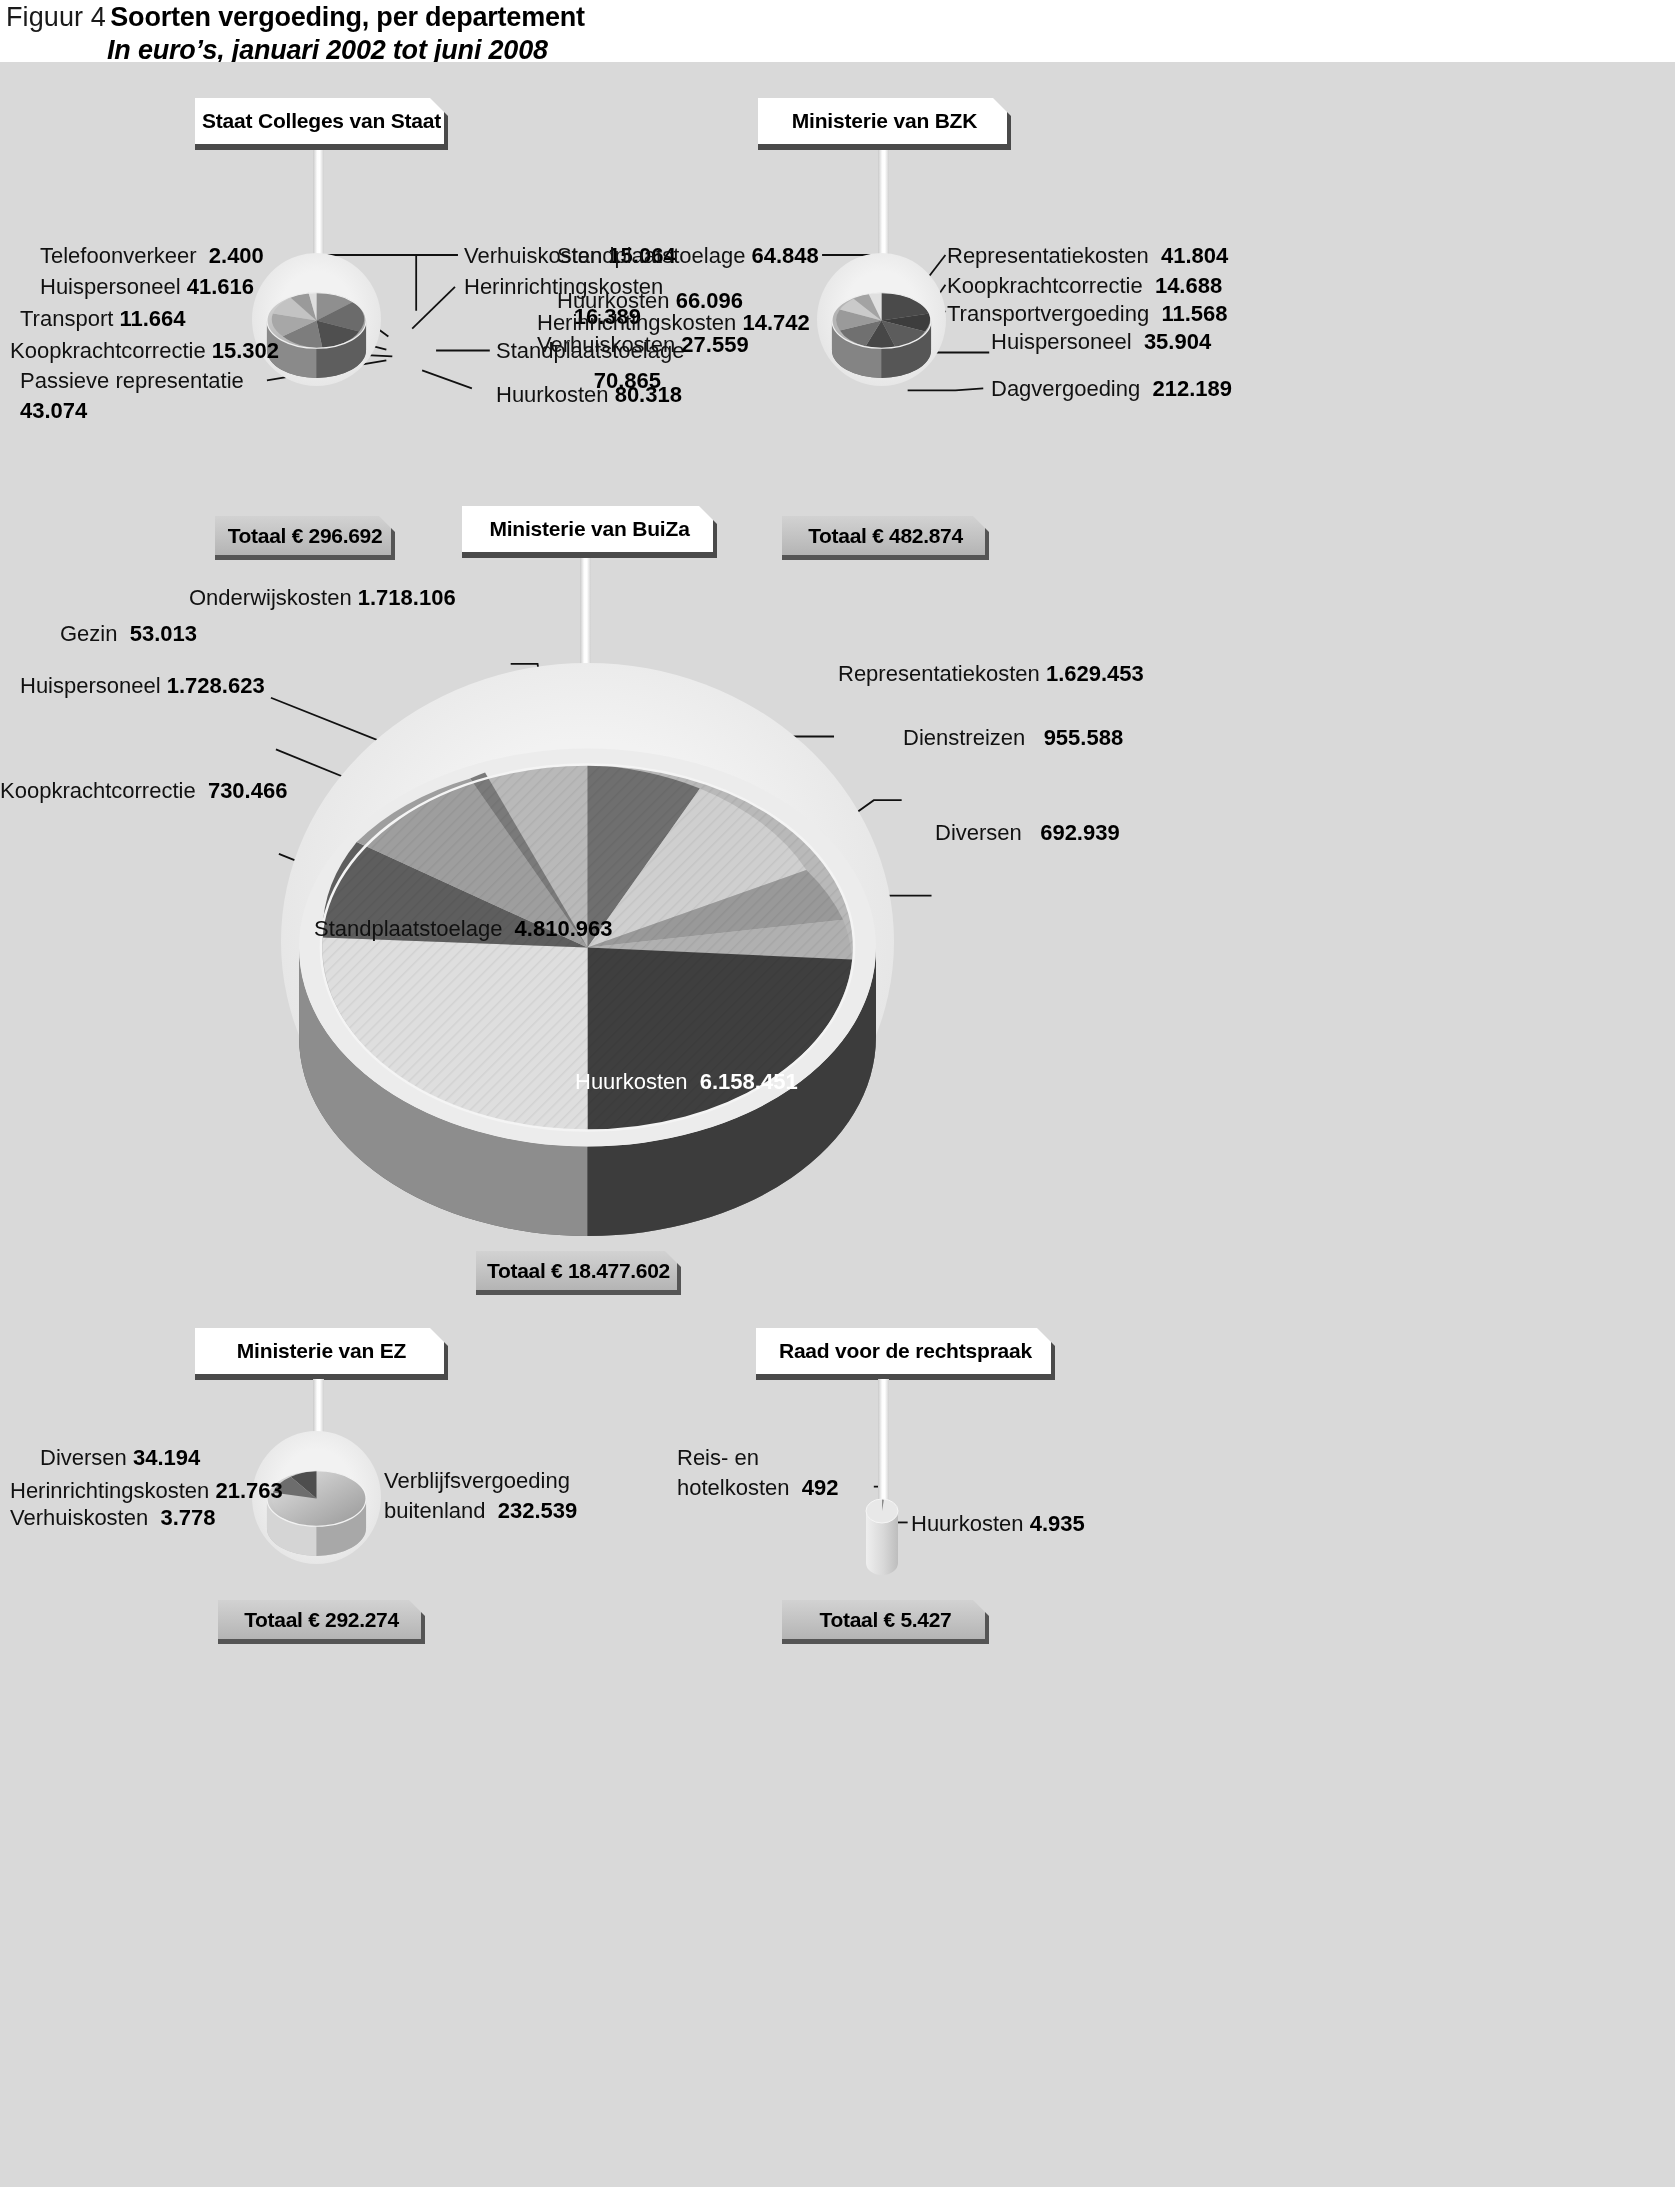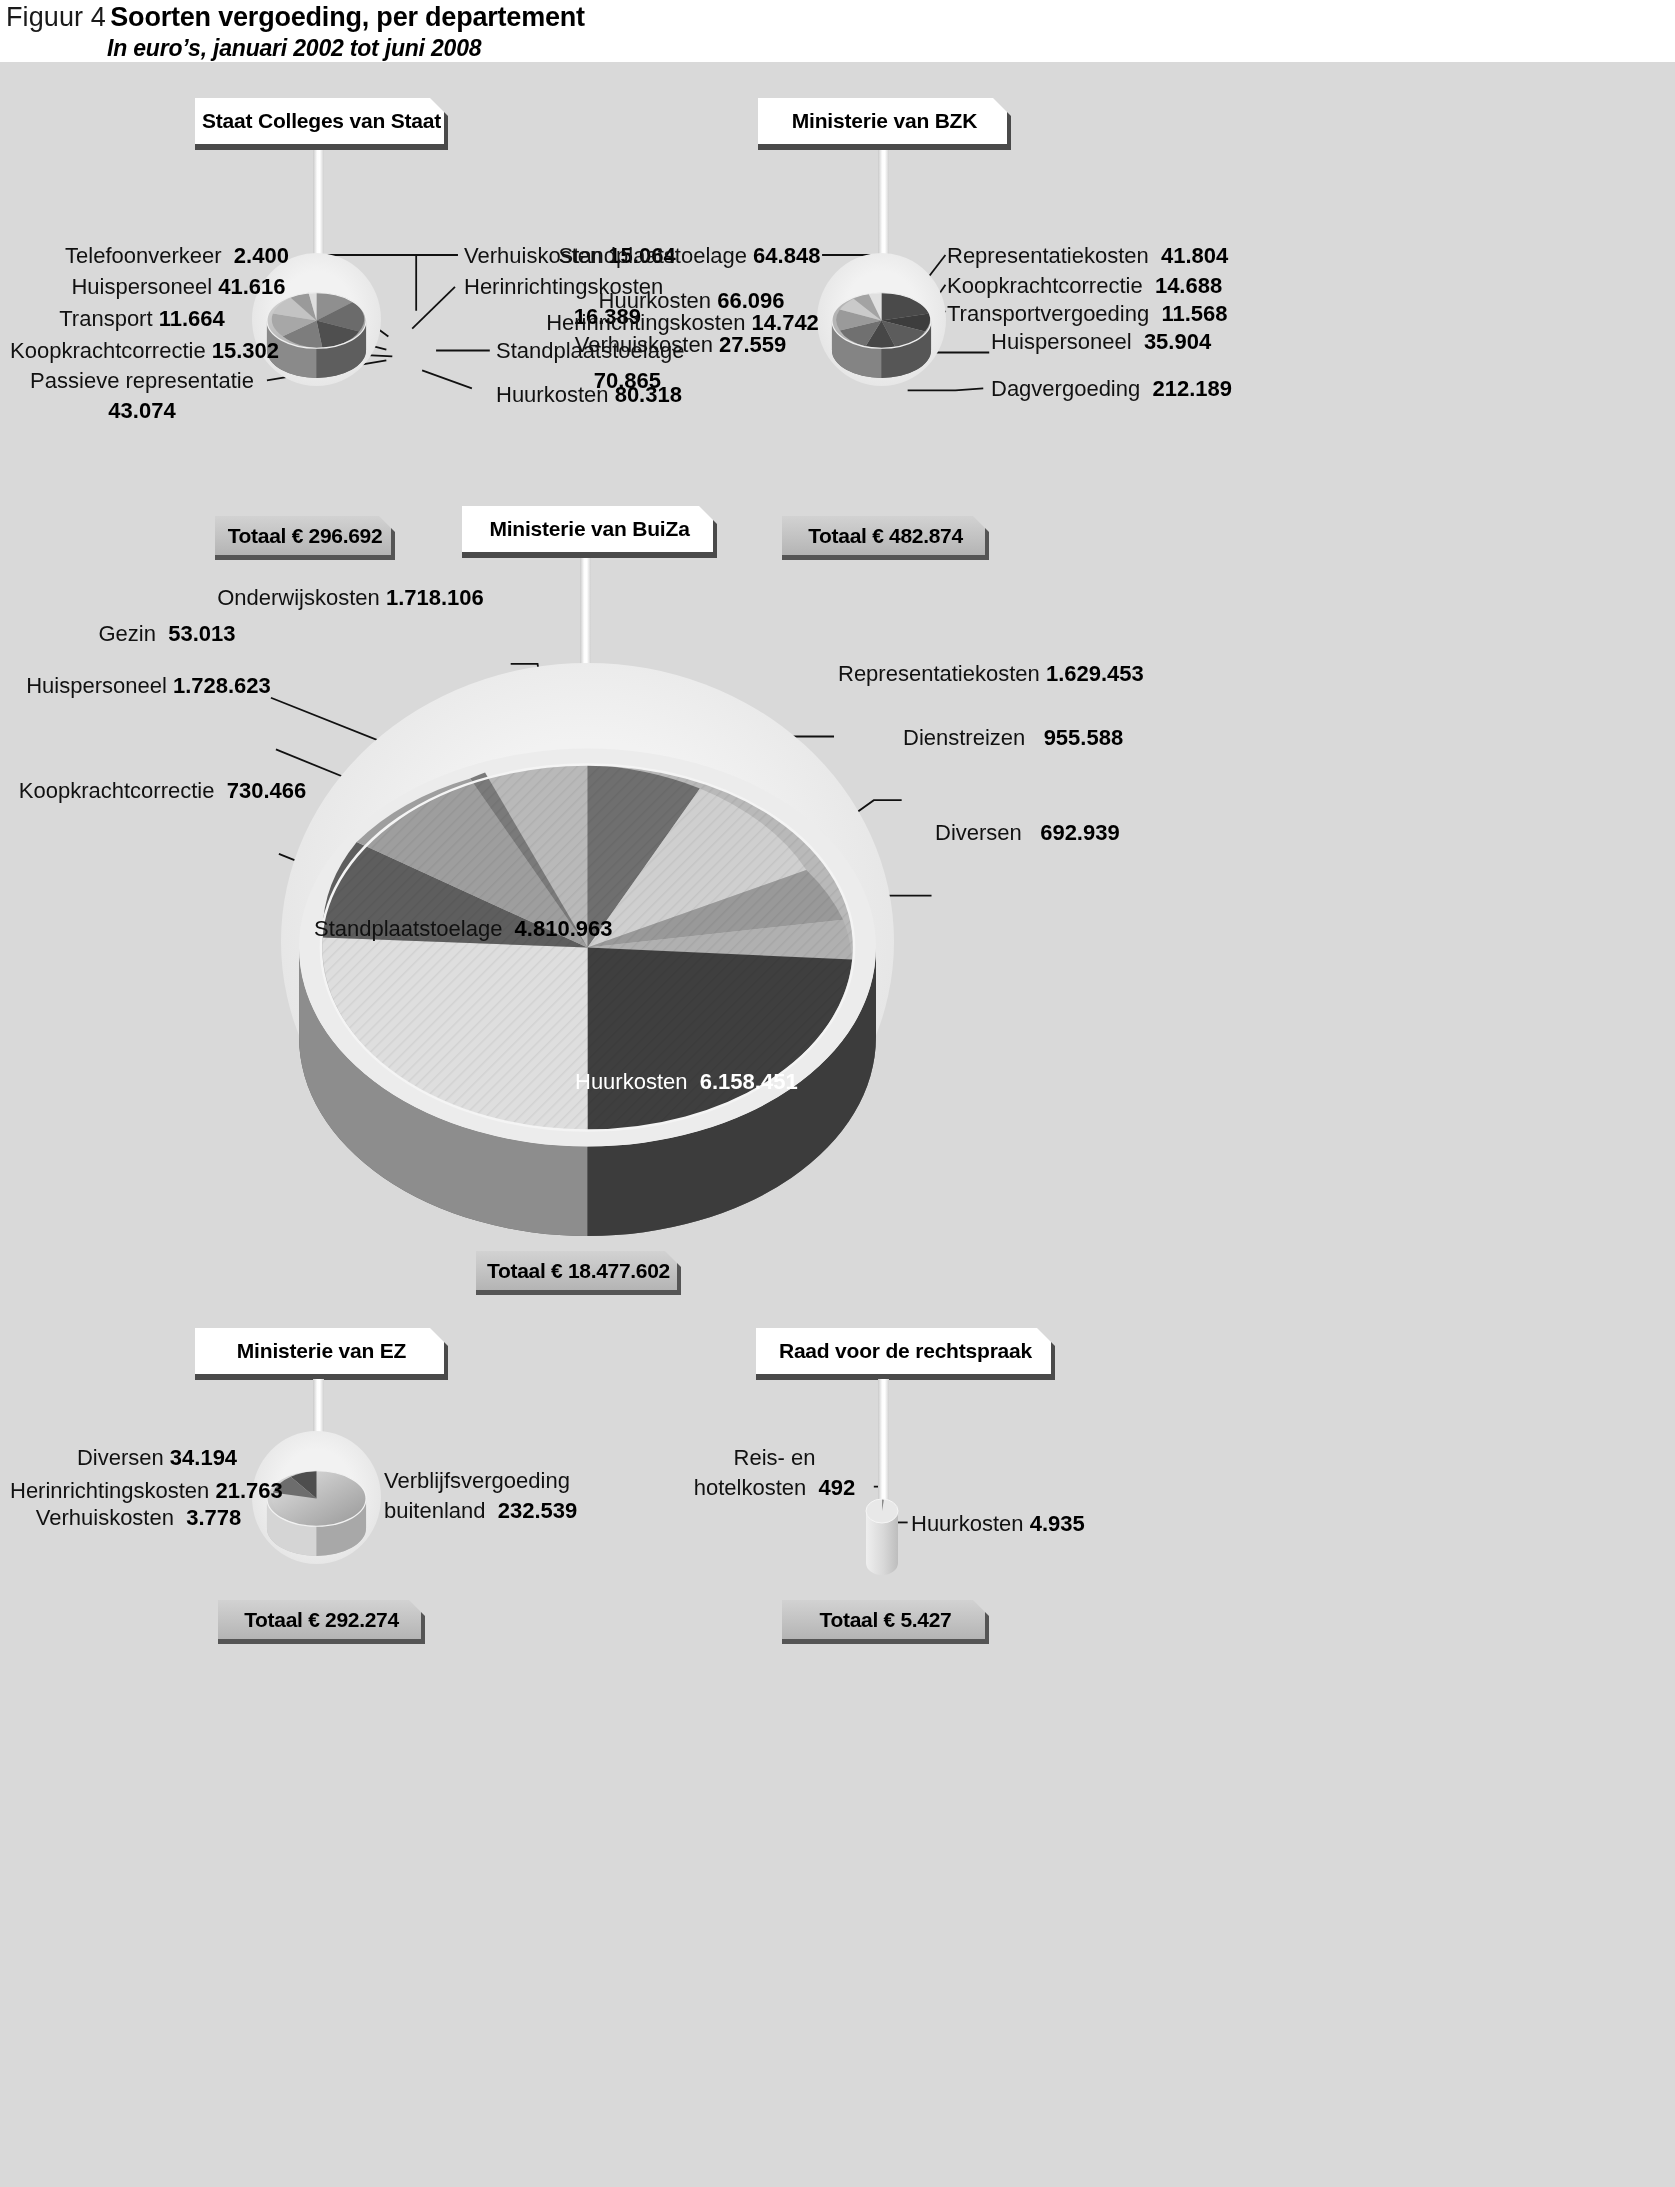--- a/index.html
+++ b/index.html
@@ -11,21 +11,21 @@
     overflow:hidden;
     position:relative;
   }
   #page{position:absolute;inset:0;}
 
   
   .header{position:absolute;left:0;top:0;width:1676px;height:84px;background:#ffffff;}
   .fig-line1{position:absolute;left:6px;top:2px;white-space:nowrap;}
   .fig-label{font-size:27px;color:#1a1a1a;letter-spacing:0.1px;}
   .fig-title{font-size:27px;font-weight:bold;color:#000;letter-spacing:-0.2px;}
-  .fig-sub{position:absolute;left:107px;top:35px;font-size:23px;font-weight:bold;
+  .fig-sub{position:absolute;left:107px;top:35px;font-size:27px;font-weight:bold;
            font-style:italic;color:#000;white-space:nowrap;letter-spacing:-0.2px;}
 
   
   .canvas{position:absolute;left:0;top:62px;width:1676px;height:2125px;background:#d9d9d9;}
 
   
   .plaque{position:absolute;height:52px;background:#ffffff;box-sizing:border-box;}
   .plaque .plaque-inner{
     position:absolute;inset:0;background:#fff;
     border-bottom:6px solid #4a4a4a;border-right:4px solid #4a4a4a;
@@ -55,21 +55,21 @@
     box-sizing:border-box;
   }
   .total .tcorner{position:absolute;right:-1px;top:-1px;width:18px;height:18px;
     background:#d9d9d9;clip-path:polygon(0 0,100% 0,100% 100%);}
   .total .ttext{position:absolute;left:0;right:0;top:0;bottom:5px;
     display:flex;align-items:center;justify-content:center;
     font-size:21px;font-weight:bold;color:#000;white-space:nowrap;letter-spacing:-0.3px;}
 
   
   .lbl{position:absolute;font-size:22px;color:#111;white-space:nowrap;line-height:30px;}
-  .lbl.r{text-align:center;}
+  .lbl.r{text-align:left;}
   .lbl b{font-weight:bold;color:#000;}
   .lbl.w{color:#fff;}
   .lbl.w b{color:#fff;}
 
   
   svg.leaders{position:absolute;left:0;top:0;width:1676px;height:2125px;overflow:visible;
               pointer-events:none;}
   svg.leaders path,svg.leaders line{stroke:#111;stroke-width:1.8;fill:none;}
 
   

